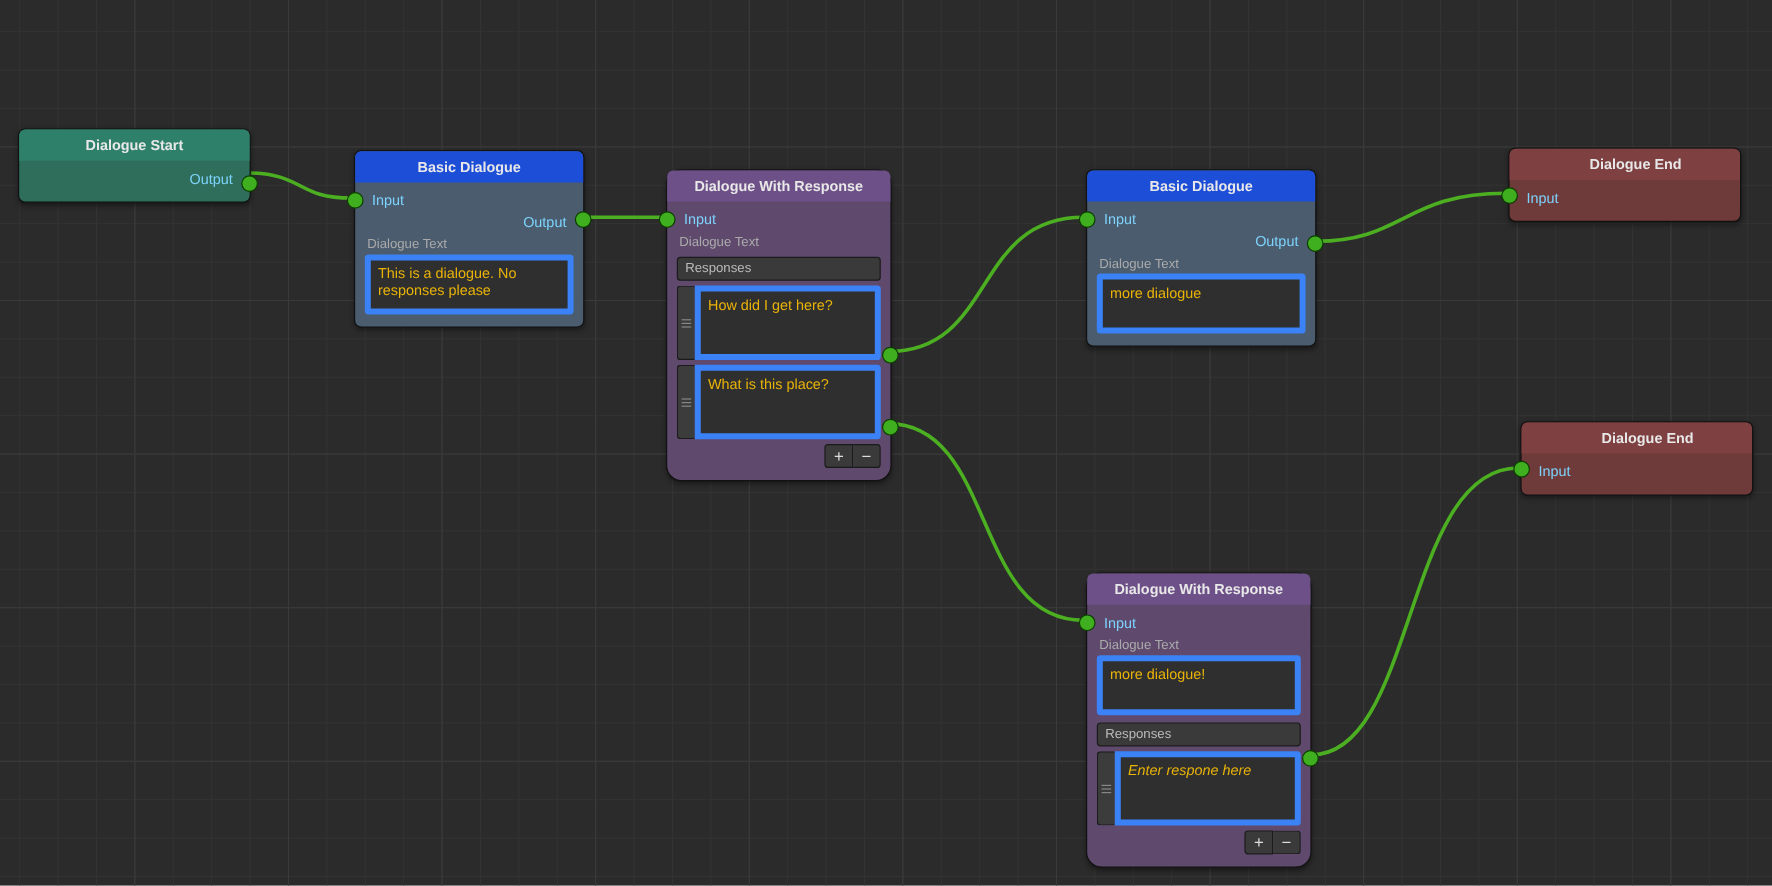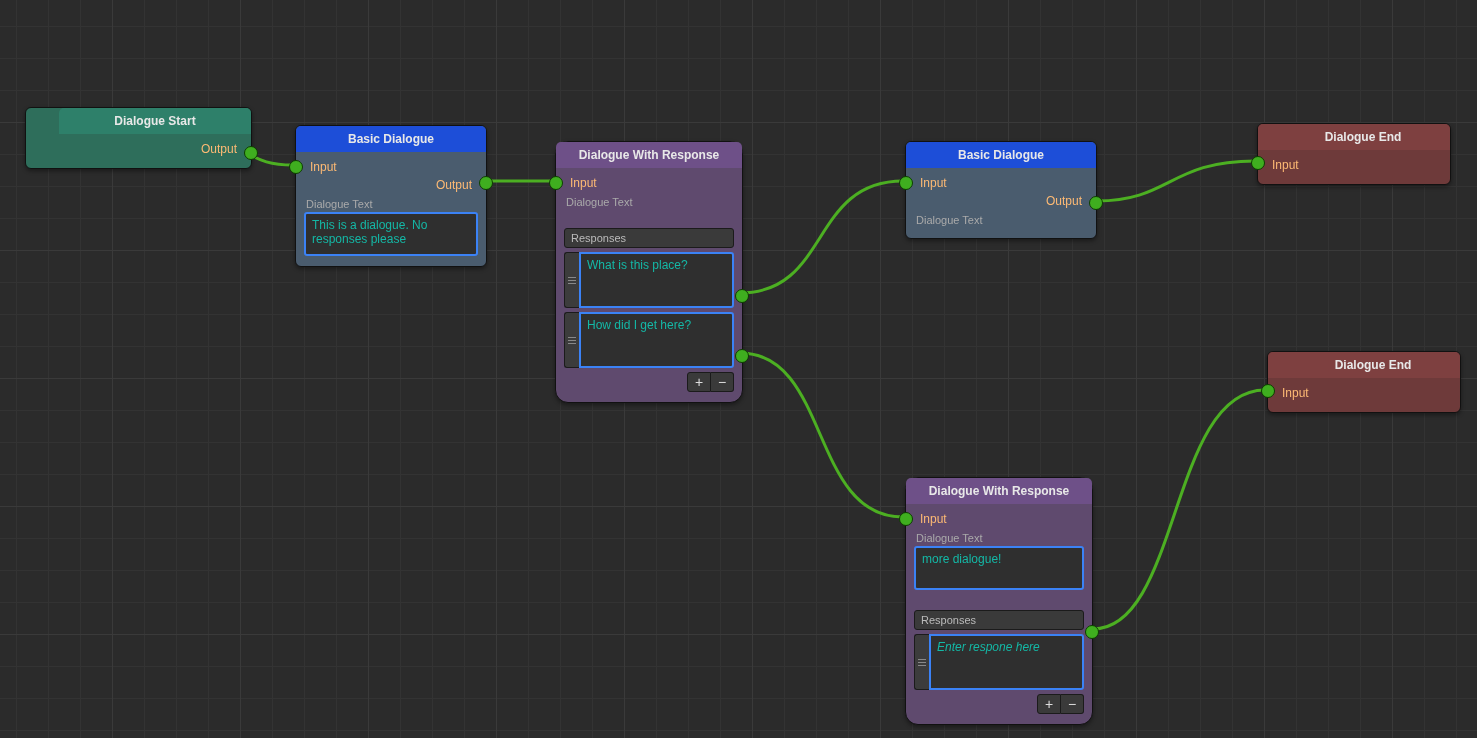--- a/index.html
+++ b/index.html
@@ -13,25 +13,25 @@
       linear-gradient(90deg,#333 1px,transparent 1px);
     background-size:128px 128px,128px 128px,32px 32px,32px 32px;
     background-position:-16px -6px,-16px -6px,-16px -6px,-16px -6px;
   }
   svg.edges{position:absolute;inset:0;pointer-events:none;}
   .edge{fill:none;stroke:#4caf22;stroke-width:3;}
 
   .node{position:absolute;border-radius:6px;border:1px solid #111;box-shadow:0 2px 4px rgba(0,0,0,.4);}
   .node .title{font-weight:bold;text-align:center;padding:6px 8px;border-top-left-radius:5px;border-top-right-radius:5px;color:#e8e8e8;}
   .node .body{padding:6px 8px 10px;}
-  .node .port-row{display:flex;justify-content:space-between;align-items:center;font-size:12px;color:#fdba74;padding:1px 4px;}
+  .node .port-row{display:flex;justify-content:space-between;align-items:center;font-size:12px;color:#7dd3fc;padding:1px 4px;}
   .node .port-row .lbl{padding:1px 2px;}
   .field-label{color:#aaa;font-size:11px;margin:4px 2px 2px;}
-  .textbox{background:#2f2f2f;border:2px solid #3b82f6;border-radius:3px;padding:4px 6px;color:#14b8a6;font-size:12px;min-height:16px;}
-  .section-hdr{background:#3a3a3a;border:1px solid #1b1b1b;border-radius:3px;padding:3px 6px;color:#bbb;font-size:11px;margin-top:20px;}
+  .textbox{background:#2f2f2f;border:5px solid #3b82f6;border-radius:3px;padding:4px 6px;color:#eab308;font-size:12px;min-height:16px;}
+  .section-hdr{background:#3a3a3a;border:1px solid #1b1b1b;border-radius:3px;padding:3px 6px;color:#bbb;font-size:11px;margin-top:6px;}
   .responses{margin-top:4px;}
   .resp-item{display:flex;align-items:stretch;margin-bottom:4px;}
   .drag-handle{width:14px;background:#3c3c3c;border:1px solid #1b1b1b;border-right:none;border-radius:3px 0 0 3px;display:flex;flex-direction:column;justify-content:center;align-items:center;gap:2px;}
   .drag-handle span{width:8px;height:1px;background:#888;display:block;}
   .resp-item .textbox{flex:1;border-radius:0 3px 3px 0;}
   .btnrow{display:flex;justify-content:flex-end;gap:0;margin-top:2px;}
   .pmbtn{width:22px;height:18px;background:#3a3a3a;border:1px solid #1b1b1b;color:#ddd;display:flex;align-items:center;justify-content:center;cursor:pointer;font-size:14px;line-height:1;}
   .pmbtn:first-child{border-radius:3px 0 0 3px;}
   .pmbtn:last-child{border-radius:0 3px 3px 0;border-left:none;}
 
@@ -61,21 +61,21 @@
 
     <path class="edge" d="M740,293 C830,293 810,181 903,181"></path>
 
     <path class="edge" d="M740,353 C830,353 810,517 903,517"></path>
 
     <path class="edge" d="M1097,201 C1170,201 1170,161 1255,161"></path>
 
     <path class="edge" d="M1093,629 C1180,629 1170,390 1265,390"></path>
   </svg>
 
-  <div class="node theme-start" style="left:25px;top:107px;width:192px;padding-left:33px;">
+  <div class="node theme-start" style="left:15px;top:107px;width:192px;">
     <div class="title">Dialogue Start</div>
     <div class="body">
       <div class="port-row">
           <span></span>
           <span class="lbl">Output</span>
         </div>
     </div>
     <div class="port" style="right:-7px;top:38px;"></div>
   </div>
 
@@ -106,29 +106,29 @@
         </div>
       <div class="field-label">Dialogue Text</div>
       <div class="section-hdr">Responses</div>
       <div class="responses">
         <div class="resp-item">
           <div class="drag-handle">
               <span></span>
               <span></span>
               <span></span>
             </div>
-          <div class="textbox" style="height:44px;">What is this place?</div>
+          <div class="textbox" style="height:44px;">How did I get here?</div>
         </div>
         <div class="resp-item">
           <div class="drag-handle">
               <span></span>
               <span></span>
               <span></span>
             </div>
-          <div class="textbox" style="height:44px;">How did I get here?</div>
+          <div class="textbox" style="height:44px;">What is this place?</div>
         </div>
       </div>
       <div class="btnrow">
         <div class="pmbtn">+</div>
         <div class="pmbtn">−</div>
       </div>
     </div>
     <div class="port" style="left:-7px;top:34px;"></div>
     <div class="port" style="right:-7px;top:147px;"></div>
     <div class="port" style="right:-7px;top:207px;"></div>
@@ -139,20 +139,21 @@
     <div class="body">
       <div class="port-row">
           <span class="lbl">Input</span>
           <span></span>
         </div>
       <div class="port-row">
           <span></span>
           <span class="lbl">Output</span>
         </div>
       <div class="field-label">Dialogue Text</div>
+      <div class="textbox" style="height:32px;">more dialogue</div>
     </div>
     <div class="port" style="left:-7px;top:34px;"></div>
     <div class="port" style="right:-7px;top:54px;"></div>
   </div>
 
   <div class="node theme-end" style="left:1257px;top:123px;width:192px;">
     <div class="title">Dialogue End</div>
     <div class="body">
       <div class="port-row">
           <span class="lbl">Input</span>

